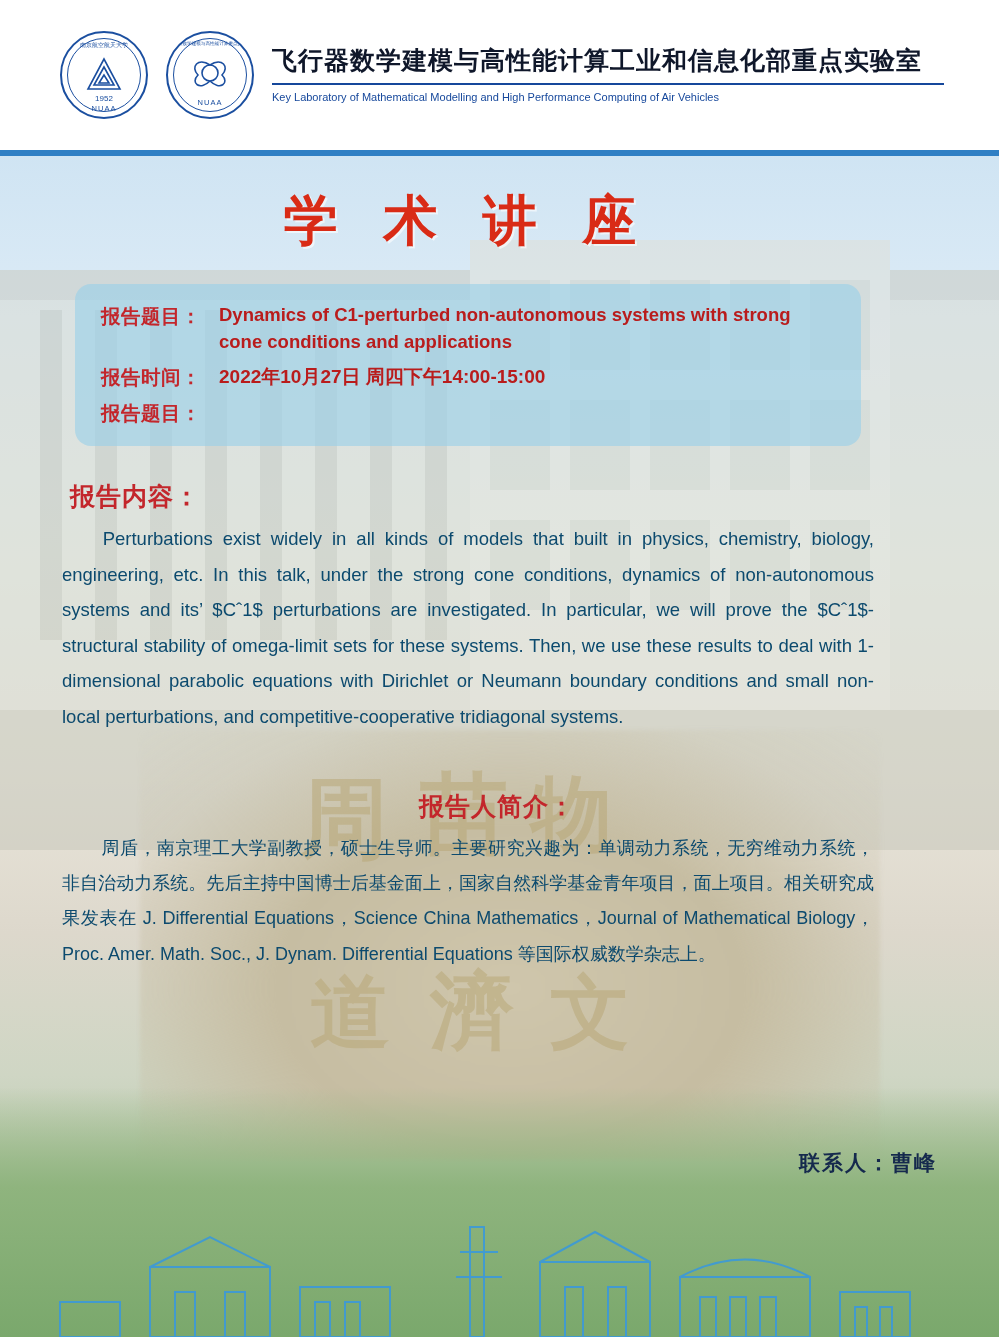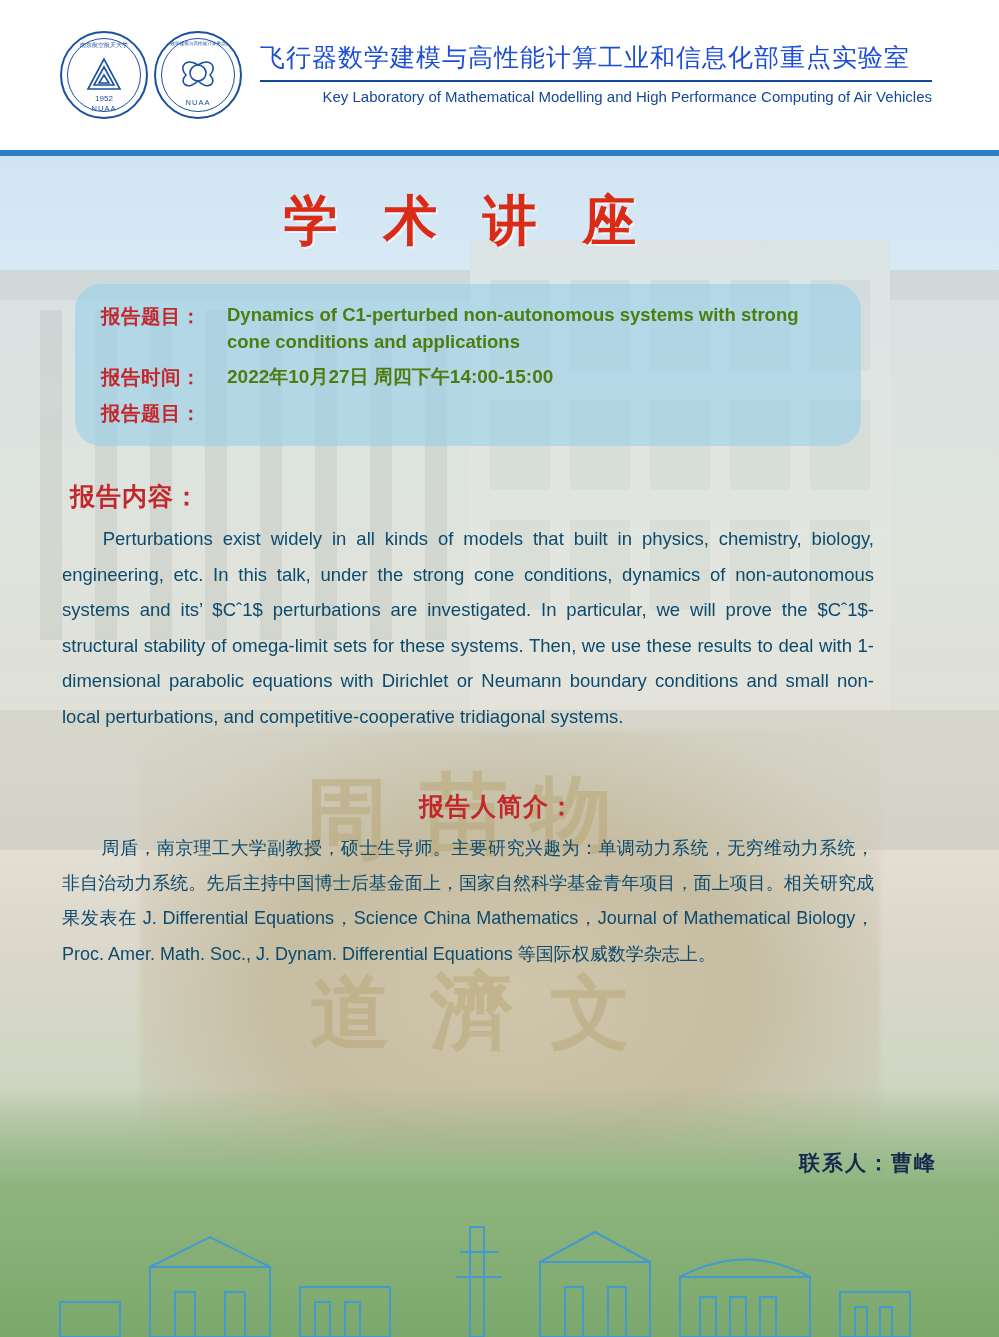--- a/index.html
+++ b/index.html
@@ -24,21 +24,21 @@
     height: 150px;
     background: #ffffff;
     display: flex;
     align-items: center;
     padding-left: 60px;
     box-sizing: border-box;
   }
   .logos {
     display: flex;
     align-items: flex-end;
-    gap: 6px;
+    gap: 18px;
   }
   .logo {
     width: 84px;
     height: 84px;
     border-radius: 50%;
     border: 2px solid #1b4fa0;
     position: relative;
     background: #ffffff;
     overflow: hidden;
   }
@@ -48,36 +48,35 @@
     border: 1px solid #1b4fa0;
     border-radius: 50%;
   }
   .logo svg { position: absolute; top: 0; left: 0; }
   .header-text {
     margin-left: 18px;
     padding-bottom: 4px;
   }
   .header-cn {
     font-size: 25px;
-    font-weight: normal;
-    color: #1d4ed8;
+    font-weight: bold;
+    color: #0f172a;
     letter-spacing: 1px;
     white-space: nowrap;
   }
   .header-rule {
     height: 2px;
     background: #15479b;
     margin: 6px 0 6px 0;
     width: 672px;
   }
   .header-en {
-    font-size: 15px;
+    font-size: 11px;
     color: #15479b;
     white-space: nowrap;
-    text-align: right;
   }
 
   
   .poster-body {
     position: absolute;
     top: 150px;
     left: 0;
     width: 999px;
     height: 1187px;
     overflow: hidden;
@@ -141,45 +140,44 @@
     font-size: 54px;
     font-weight: bold;
     color: #d92b16;
     letter-spacing: 16px;
     text-shadow: 2px 2px 0 rgba(255,255,255,.6);
   }
 
   .info-box {
     margin: 26px 75px 0 75px;
     background: rgba(154, 208, 233, 0.62);
-    border-radius: 26px;
+    border-radius: 16px;
     padding: 18px 26px 18px 26px;
     box-sizing: border-box;
   }
   .info-row {
     display: flex;
     align-items: flex-start;
     margin-bottom: 7px;
     line-height: 1.5;
   }
   .info-row:last-child { margin-bottom: 0; }
   .info-label {
     color: #c3262b;
     font-weight: bold;
     font-size: 19.5px;
     white-space: nowrap;
     min-width: 118px;
     letter-spacing: .5px;
   }
   .info-value {
-    color: #4d7c0f;
+    color: #b91c1c;
     font-weight: bold;
     font-size: 19px;
     flex: 1;
-    margin-left: 8px;
   }
   .info-value.en {
     font-size: 18.5px;
     line-height: 1.45;
   }
 
   .section-head {
     margin: 34px 12px 0 70px;
     font-size: 25px;
     font-weight: bold;

